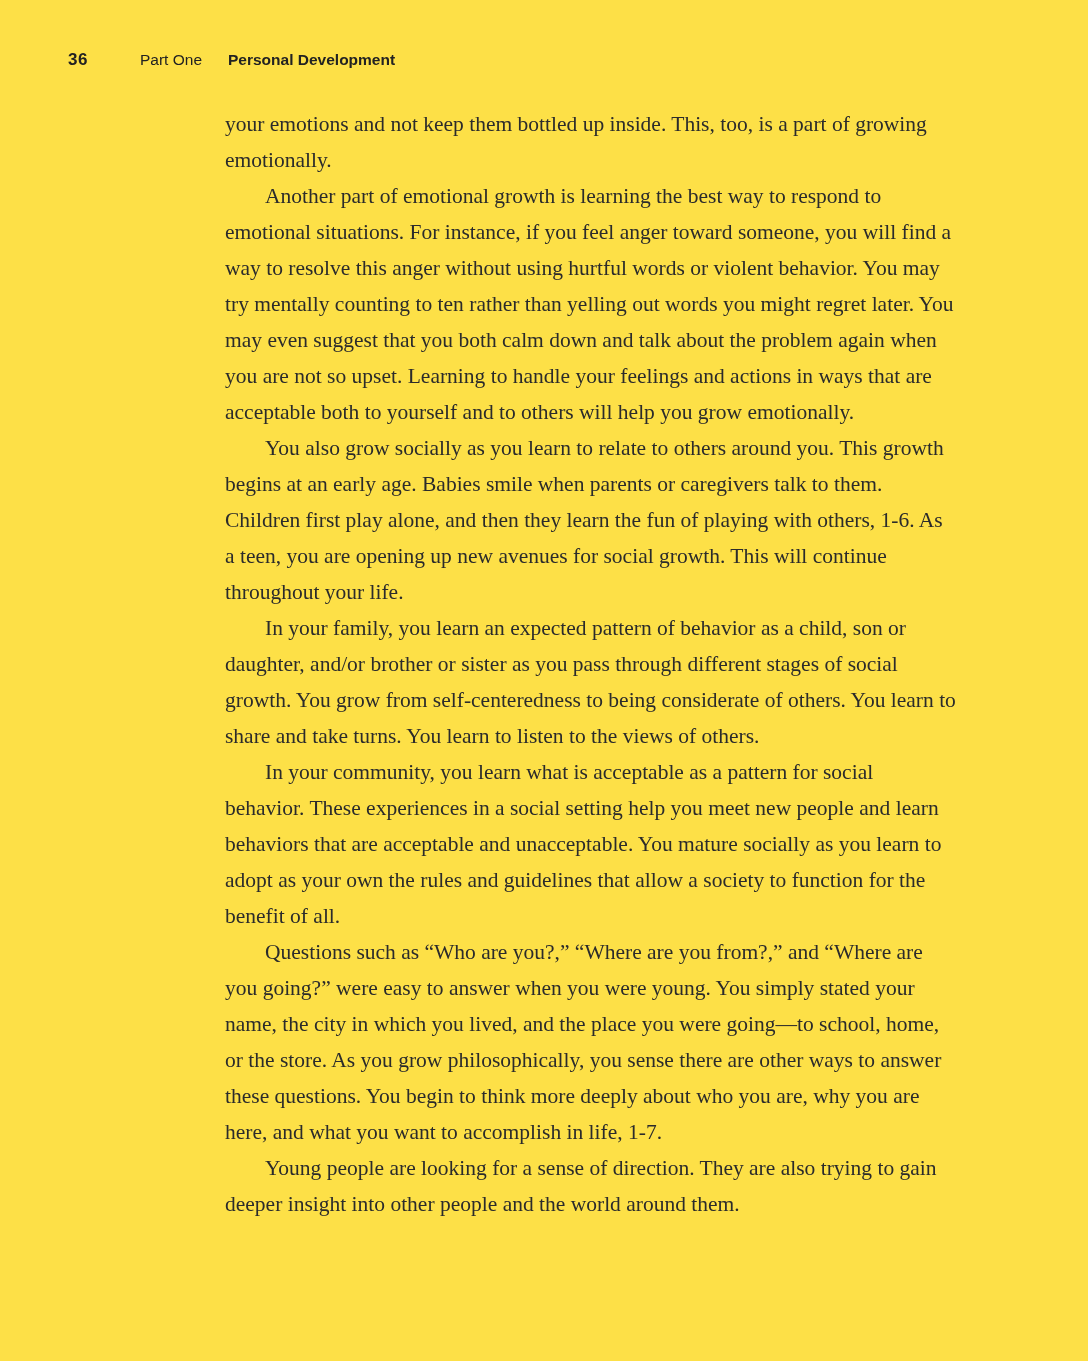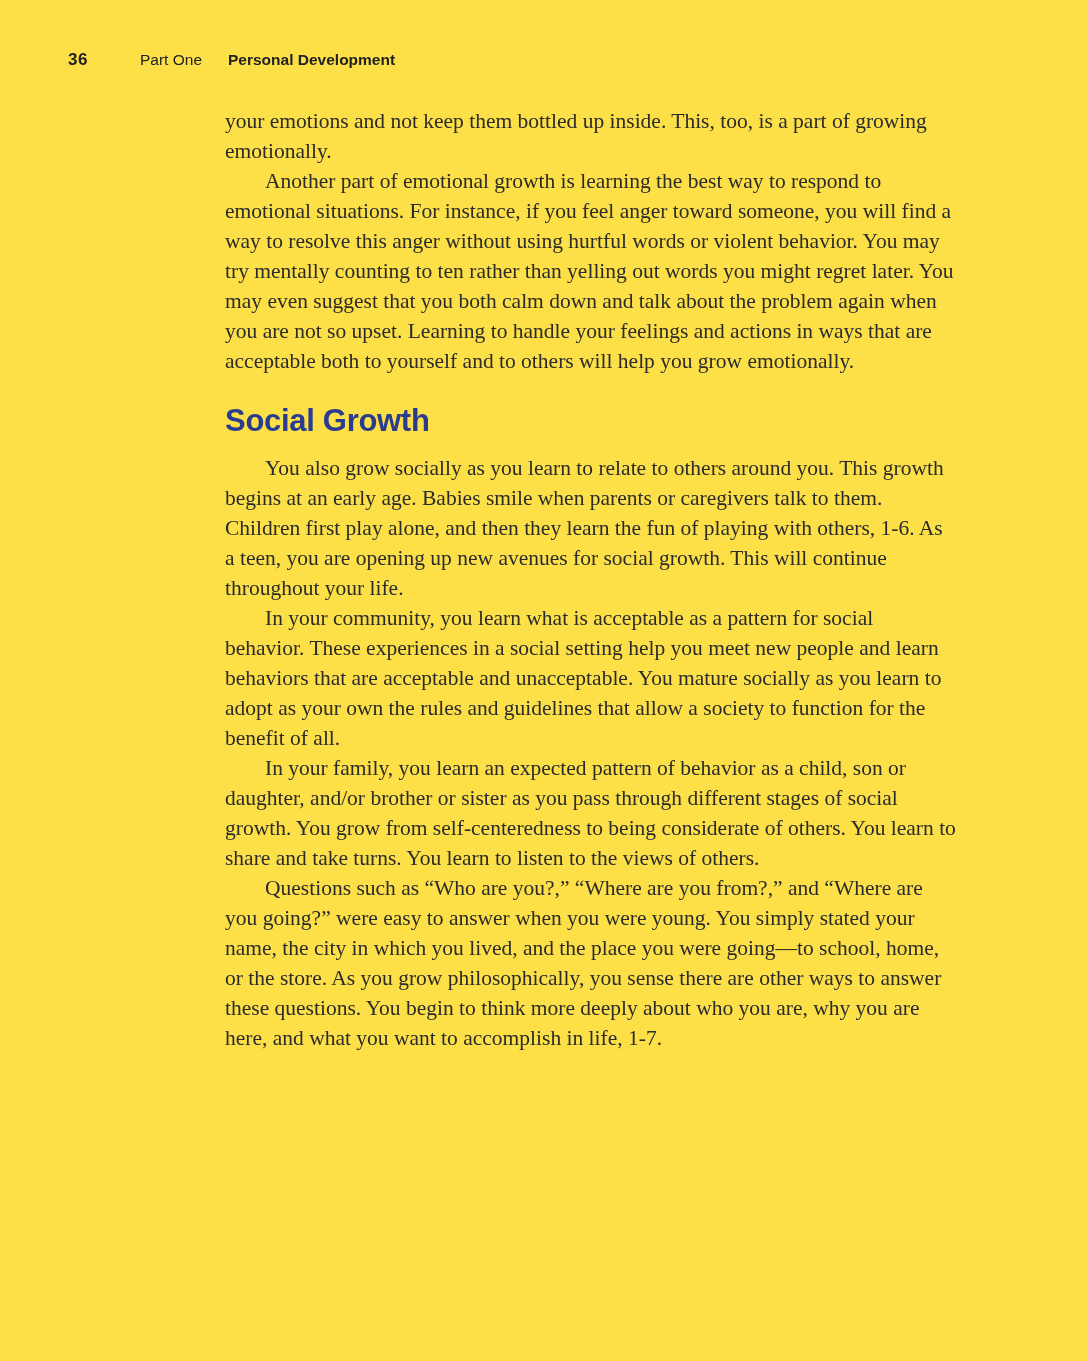--- a/index.html
+++ b/index.html
@@ -43,21 +43,21 @@
   }
   main.text-column {
     position: absolute;
     top: 106px;
     left: 225px;
     width: 732px;
   }
   p.body-para {
     margin: 0;
     font-size: 21.5px;
-    line-height: 30px;
+    line-height: 36px;
     text-indent: 40px;
     color: #2b2b2b;
     text-align: left;
   }
   p.body-para.continuation {
     text-indent: 0;
   }
   h2.section-heading {
     margin: 28px 0 15px 0;
     font-family: "Liberation Sans", sans-serif;
@@ -76,28 +76,28 @@
   <header class="running-head">
     <span class="folio">36</span><span class="part-label">Part One</span><span class="part-title">Personal Development</span>
   </header>
 
   <main class="text-column">
 
     <p class="body-para continuation">your emotions and not keep them bottled up inside. This, too, is a part of growing emotionally.</p>
 
     <p class="body-para">Another part of emotional growth is learning the best way to respond to emotional situations. For instance, if you feel anger toward someone, you will find a way to resolve this anger without using hurtful words or violent behavior. You may try mentally counting to ten rather than yelling out words you might regret later. You may even suggest that you both calm down and talk about the problem again when you are not so upset. Learning to handle your feelings and actions in ways that are acceptable both to yourself and to others will help you grow emotionally.</p>
 
-    <h2 class="section-heading">Social Growth</h2>
 
     <p class="body-para">You also grow socially as you learn to relate to others around you. This growth begins at an early age. Babies smile when parents or caregivers talk to them. Children first play alone, and then they learn the fun of playing with others, 1-6. As a teen, you are opening up new avenues for social growth. This will continue throughout your life.</p>
 
+    <p class="body-para">In your family, you learn an expected pattern of behavior as a child, son or daughter, and/or brother or sister as you pass through different stages of social growth. You grow from self-centeredness to being considerate of others. You learn to share and take turns. You learn to listen to the views of others.</p>
+
     <p class="body-para">In your community, you learn what is acceptable as a pattern for social behavior. These experiences in a social setting help you meet new people and learn behaviors that are acceptable and unacceptable. You mature socially as you learn to adopt as your own the rules and guidelines that allow a society to function for the benefit of all.</p>
-
-    <p class="body-para">In your family, you learn an expected pattern of behavior as a child, son or daughter, and/or brother or sister as you pass through different stages of social growth. You grow from self-centeredness to being considerate of others. You learn to share and take turns. You learn to listen to the views of others.</p>
 
 
 
     <p class="body-para">Questions such as “Who are you?,” “Where are you from?,” and “Where are you going?” were easy to answer when you were young. You simply stated your name, the city in which you lived, and the place you were going—to school, home, or the store. As you grow philosophically, you sense there are other ways to answer these questions. You begin to think more deeply about who you are, why you are here, and what you want to accomplish in life, 1-7.</p>
 
+    <p class="body-para">Young people are looking for a sense of direction. They are also trying to gain deeper insight into other people and the world around them.</p>
 
   </main>
 
 </div>
 
 </body></html>

